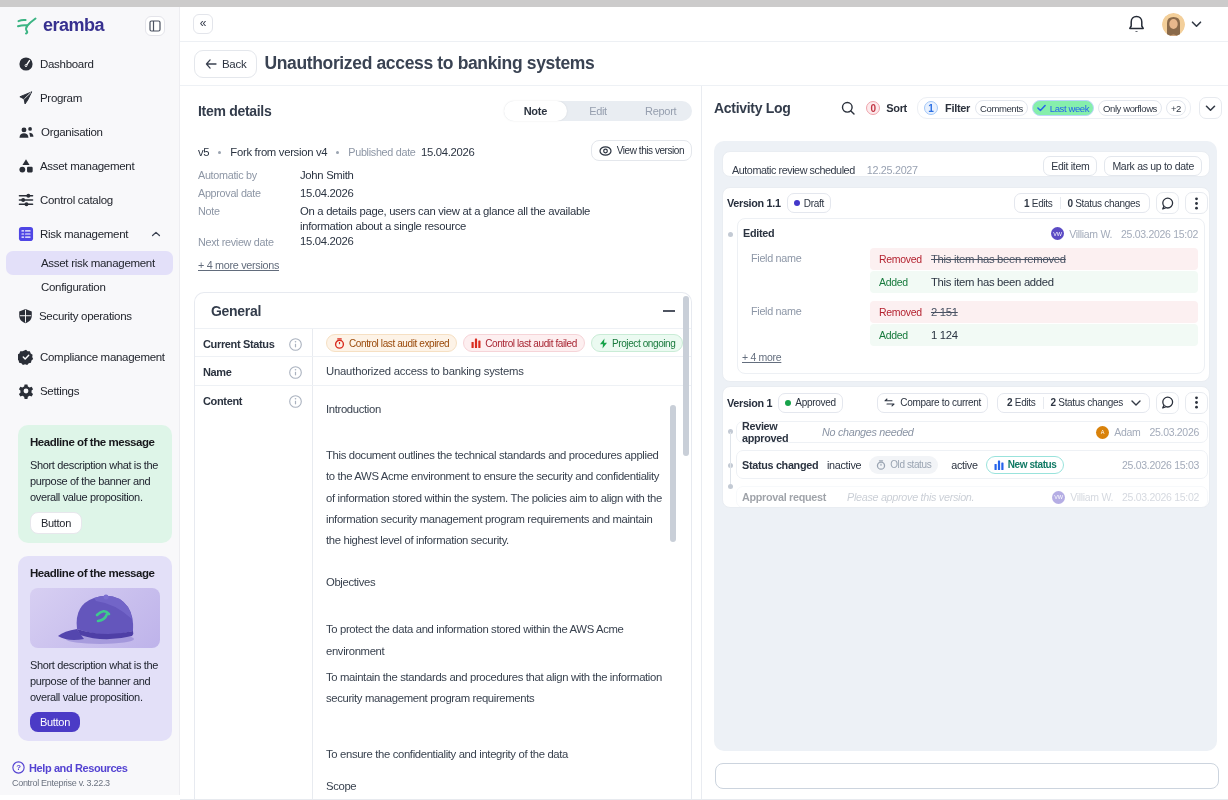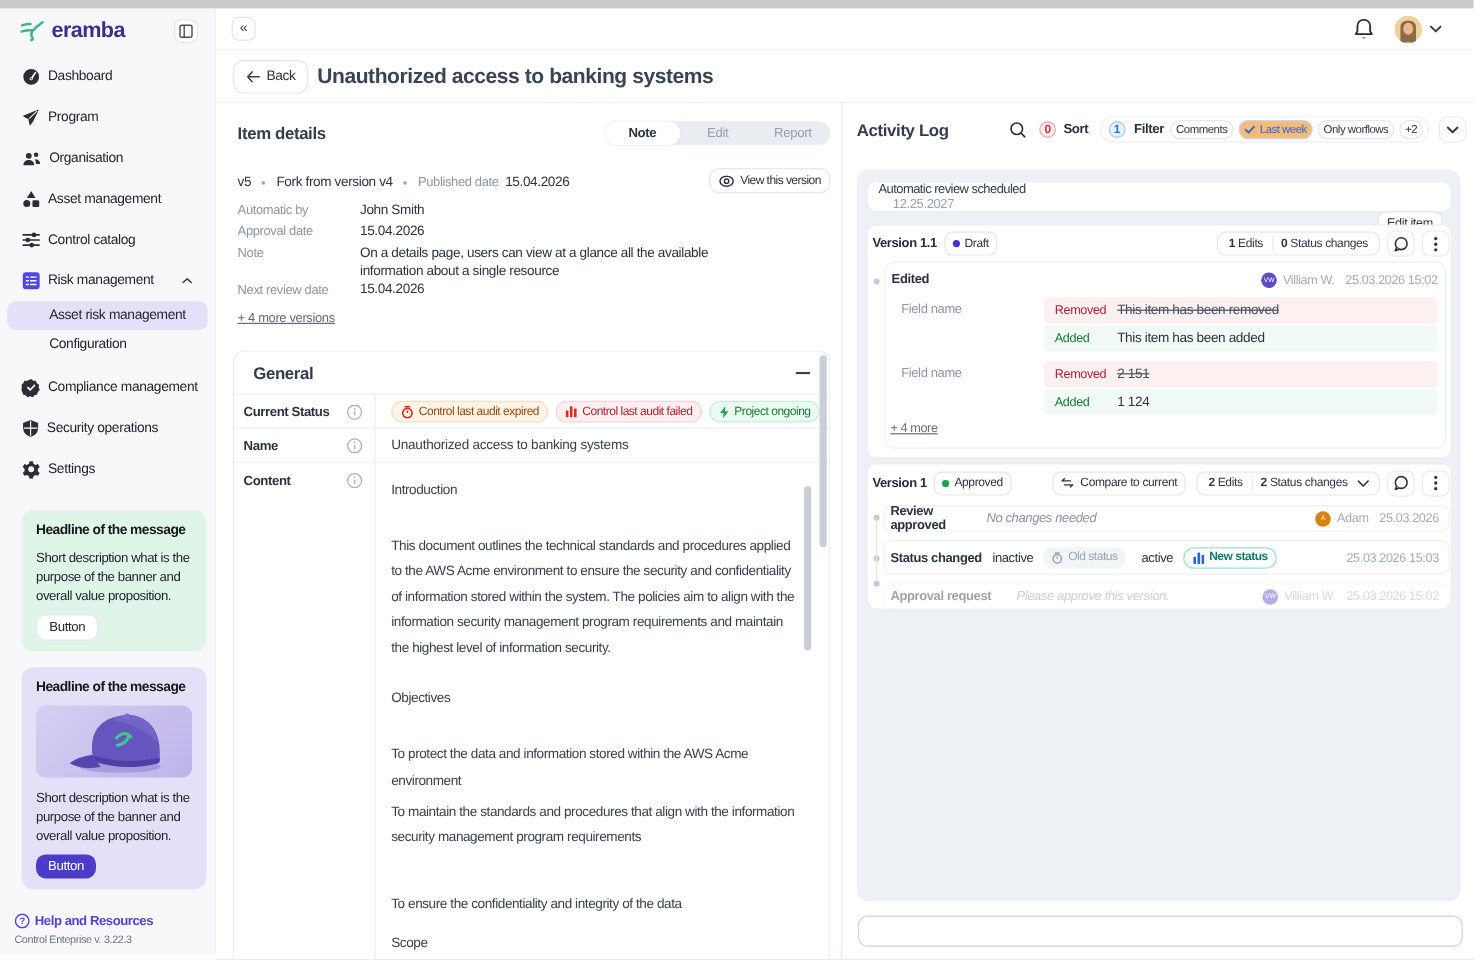--- a/index.html
+++ b/index.html
@@ -79,25 +79,25 @@
 
 .right-panel { flex:1; position:relative; padding:0 11px 0 12px; }
 .al-head { display:flex; align-items:center; margin-top:11px; height:22px; margin-right:-5px; }
 .al-head h2 { font-size:14px; font-weight:700; color:#333c4b; white-space:nowrap;}
 .al-icons { margin-left:auto; display:flex; align-items:center; }
 .num-circle { width:14px; height:14px; border-radius:50%; font-size:10px; font-weight:700; display:flex; align-items:center; justify-content:center; flex:none; letter-spacing:0;}
 .n-red { background:#fdeaec; border:1px solid #efa3ab; color:#c23544; }
 .n-blue { background:#e8f1fe; border:1px solid #a3c8f8; color:#2b6fe3; }
 .filter-wrap { display:flex; align-items:center; border:1px solid #eceff4; border-radius:10px; height:22px; padding:0 4px 0 6px; margin-left:10px; }
 .chip { height:16px; border-radius:8px; display:flex; align-items:center; padding:0 4px; font-size:9.5px; letter-spacing:-0.4px; margin-left:4px; background:#fff; border:1px solid #e3e7ee; color:#2f3744; white-space:nowrap; flex:none;}
-.chip.blue { background:#fdba74; border:1px solid #bcd7fb; color:#2563eb; }
+.chip.blue { background:#86efac; border:1px solid #bcd7fb; color:#2563eb; }
 .chev-btn { width:23px; height:22px; margin-left:8px; border:1px solid #e7eaef; border-radius:7px; background:#fff; display:flex; align-items:center; justify-content:center; flex:none;}
 .al-area { margin-top:22px; height:610px; background:#edf1f6; border-radius:10px; padding:10px 7px 0 8px; position:relative; }
 .w-card { background:#fff; border:1px solid #e9edf2; border-radius:8px; }
-.auto-card { height:26px; display:flex; align-items:flex-start; padding:0 7px 0 9px;flex-direction:column; }
+.auto-card { height:26px; display:flex; align-items:flex-end; padding:0 7px 0 9px; }
 .auto-card .t1 { font-size:10.8px; letter-spacing:-0.45px; color:#333b49; white-space:nowrap;}
 .auto-card .t2 { font-size:10.8px; color:#99a2b2; margin-left:12px; white-space:nowrap;}
 .mini-btn { height:20px; background:#fff; border:1px solid #e3e7ed; border-radius:7px; font-size:10.5px; color:#2f3744; display:flex; align-items:center; padding:0 7px; white-space:nowrap; flex:none;}
 .ver-card { margin-top:10px; padding:0 1px 7px 4px; position:relative;}
 .ver-head { height:30px; display:flex; align-items:center; }
 .ver-head .vn { font-size:10.8px; font-weight:600; color:#262e3c; white-space:nowrap;}
 .pill { height:20px; border:1px solid #e4e7ee; border-radius:7px; background:#fff; display:flex; align-items:center; padding:0 6px; font-size:10px; color:#2b3340; white-space:nowrap; flex:none;}
 .dot6 { width:6px; height:6px; border-radius:50%; margin-right:4px; }
 .counts { height:20px; border:1px solid #e4e7ee; border-radius:7px; background:#fff; display:flex; align-items:center; font-size:10px; color:#2f3744; white-space:nowrap; flex:none;}
 .counts .cdiv { width:1px; height:12px; background:#e7eaef; margin:0 7px; }
@@ -191,29 +191,29 @@
               <line x1="4.2" y1="8.5" x2="6" y2="8.5"></line>
               <line x1="8" y1="8.5" x2="12.8" y2="8.5"></line>
               <line x1="4.2" y1="11.8" x2="6" y2="11.8"></line>
               <line x1="8" y1="11.8" x2="12.8" y2="11.8"></line>
             </g>
           </svg>Risk management<svg class="chev-up" width="10" height="6" viewBox="0 0 11 7">
             <path d="M1.5 5.2 L5.5 1.6 L9.5 5.2" stroke="#3a4150" stroke-width="1.5" fill="none" stroke-linecap="round" stroke-linejoin="round"></path>
           </svg></div>
     <span class="nav-sub active">Asset risk management</span>
     <span class="nav-sub">Configuration</span>
-    <div class="nav-item" style="margin-top:7px"><svg width="16" height="16" viewBox="0 0 17 17">
-            <path d="M8.5 0.8 l1.7 1.7 2.4 0 0.9 2.2 2 1.3 -0.4 2.5 1 2.1 -1.8 1.7 -0.5 2.4 -2.4 0.5 -1.6 1.8 -2.3-0.9 -2.3 0.9 -1.6-1.8 -2.4-0.5 -0.5-2.4 -1.8-1.7 1-2.1 -0.4-2.5 2-1.3 0.9-2.2 2.4 0z" fill="#2a2e37"></path>
-            <path d="M5.6 8.6 l2 2 3.8-4" stroke="#fff" stroke-width="1.5" fill="none" stroke-linecap="round" stroke-linejoin="round"></path>
-          </svg>Compliance management</div>
     <div class="nav-item"><svg width="15" height="16" viewBox="0 0 16 17">
             <path d="M8 1 L14.7 3.6 V8 c0 4.4-2.9 6.9-6.7 8.2 C4.2 14.9 1.3 12.4 1.3 8 V3.6 Z" fill="#2a2e37"></path>
             <path d="M8 1.8 V15.4" stroke="#fff" stroke-width="1"></path>
             <path d="M2 8.2 H14" stroke="#fff" stroke-width="1"></path>
           </svg>Security operations</div>
+    <div class="nav-item" style="margin-top:7px"><svg width="16" height="16" viewBox="0 0 17 17">
+            <path d="M8.5 0.8 l1.7 1.7 2.4 0 0.9 2.2 2 1.3 -0.4 2.5 1 2.1 -1.8 1.7 -0.5 2.4 -2.4 0.5 -1.6 1.8 -2.3-0.9 -2.3 0.9 -1.6-1.8 -2.4-0.5 -0.5-2.4 -1.8-1.7 1-2.1 -0.4-2.5 2-1.3 0.9-2.2 2.4 0z" fill="#2a2e37"></path>
+            <path d="M5.6 8.6 l2 2 3.8-4" stroke="#fff" stroke-width="1.5" fill="none" stroke-linecap="round" stroke-linejoin="round"></path>
+          </svg>Compliance management</div>
     <div class="nav-item"><svg width="16" height="16" viewBox="0 0 17 17">
             <path d="M7 1.5 h3 l0.5 2.2 1.9 1.1 2.1-0.8 1.5 2.6 -1.6 1.5 v2.2 l1.6 1.5 -1.5 2.6 -2.1-0.8 -1.9 1.1 -0.5 2.2 h-3 l-0.5-2.2 -1.9-1.1 -2.1 0.8 -1.5-2.6 1.6-1.5 v-2.2 l-1.6-1.5 1.5-2.6 2.1 0.8 1.9-1.1 z" fill="#2a2e37"></path>
             <circle cx="8.5" cy="8.5" r="2.6" fill="#f8f8fa"></circle>
           </svg>Settings</div>
   </nav>
   <div id="banners" style="margin-top:17px">
     <div class="banner green">
       <h4>Headline of the message</h4>
       <p>Short description what is the<br>purpose of the banner and<br>overall value proposition.</p>
       <span class="btn-white">Button</span>

